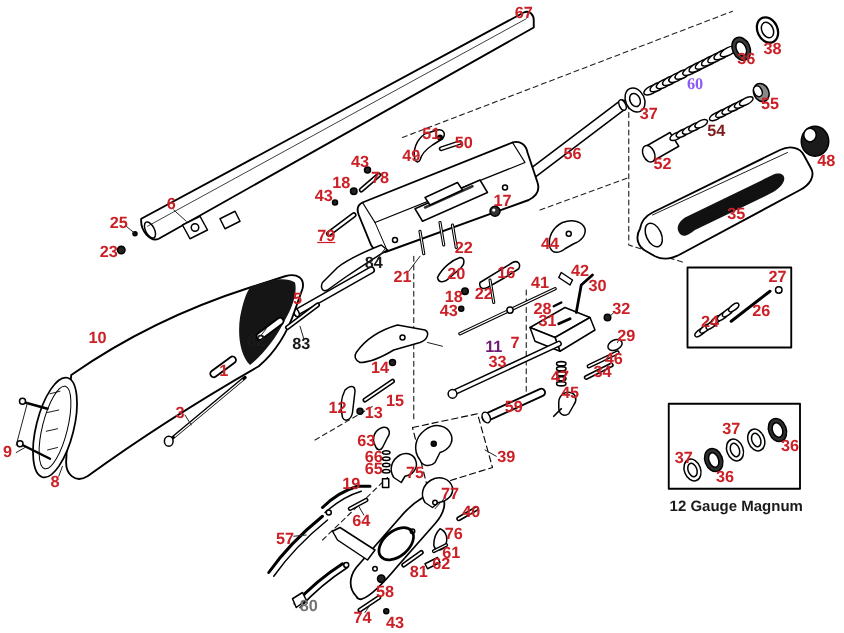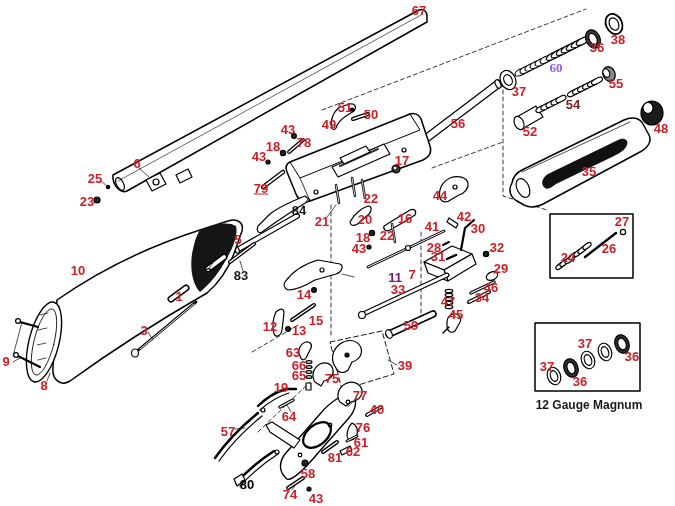--- a/index.html
+++ b/index.html
@@ -413,21 +413,21 @@
       <span class="plabel" style="left: 405px; top: 365px; color: rgb(204, 32, 39);">39</span>
       <span class="plabel" style="left: 289px; top: 416px; color: rgb(204, 32, 39);">64</span>
       <span class="plabel" style="left: 228px; top: 431px; color: rgb(204, 32, 39);">57</span>
       <span class="plabel" style="left: 360px; top: 395px; color: rgb(204, 32, 39);">77</span>
       <span class="plabel" style="left: 377px; top: 409px; color: rgb(204, 32, 39);">40</span>
       <span class="plabel" style="left: 363px; top: 427px; color: rgb(204, 32, 39);">76</span>
       <span class="plabel" style="left: 361px; top: 442px; color: rgb(204, 32, 39);">61</span>
       <span class="plabel" style="left: 353px; top: 451px; color: rgb(204, 32, 39);">62</span>
       <span class="plabel" style="left: 335px; top: 457px; color: rgb(204, 32, 39);">81</span>
       <span class="plabel" style="left: 308px; top: 473px; color: rgb(204, 32, 39);">58</span>
-      <span class="plabel" style="left: 247px; top: 484px; color: #000000;">80</span>
+      <span class="plabel" style="left: 247px; top: 484px; color: #737373;">80</span>
       <span class="plabel" style="left: 290px; top: 494px; color: rgb(204, 32, 39);">74</span>
       <span class="plabel" style="left: 316px; top: 498px; color: rgb(204, 32, 39);">43</span>
       <span class="plabel" style="left: 585px; top: 343px; color: rgb(204, 32, 39);">37</span>
       <span class="plabel" style="left: 632px; top: 356px; color: rgb(204, 32, 39);">36</span>
       <span class="plabel" style="left: 547px; top: 366px; color: rgb(204, 32, 39);">37</span>
       <span class="plabel" style="left: 580px; top: 381px; color: rgb(204, 32, 39);">36</span>
     </div>
 
 <div class="caption" style="left:589px;top:398px;">12 Gauge Magnum</div>
 

